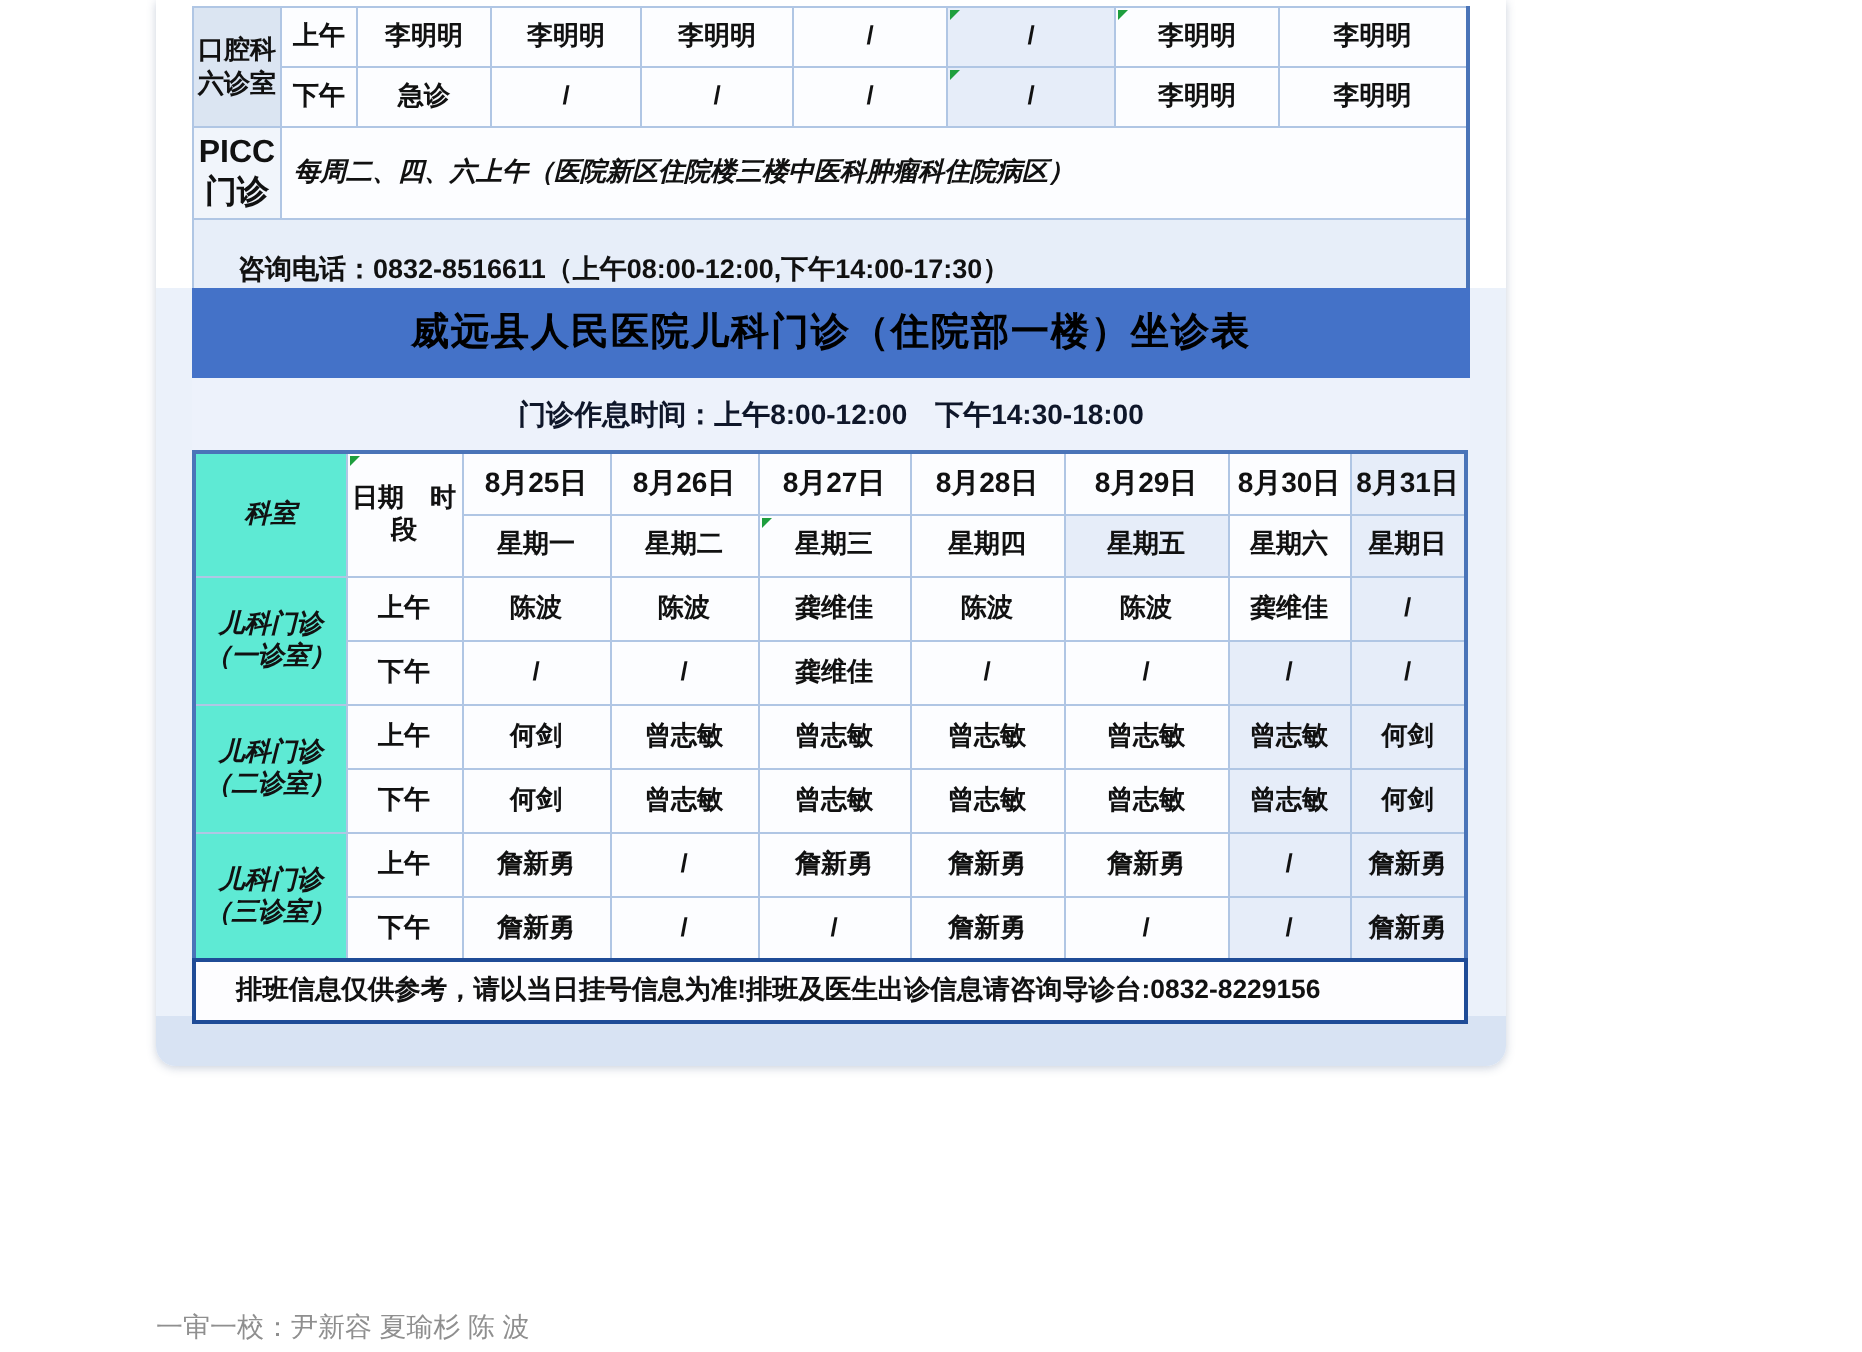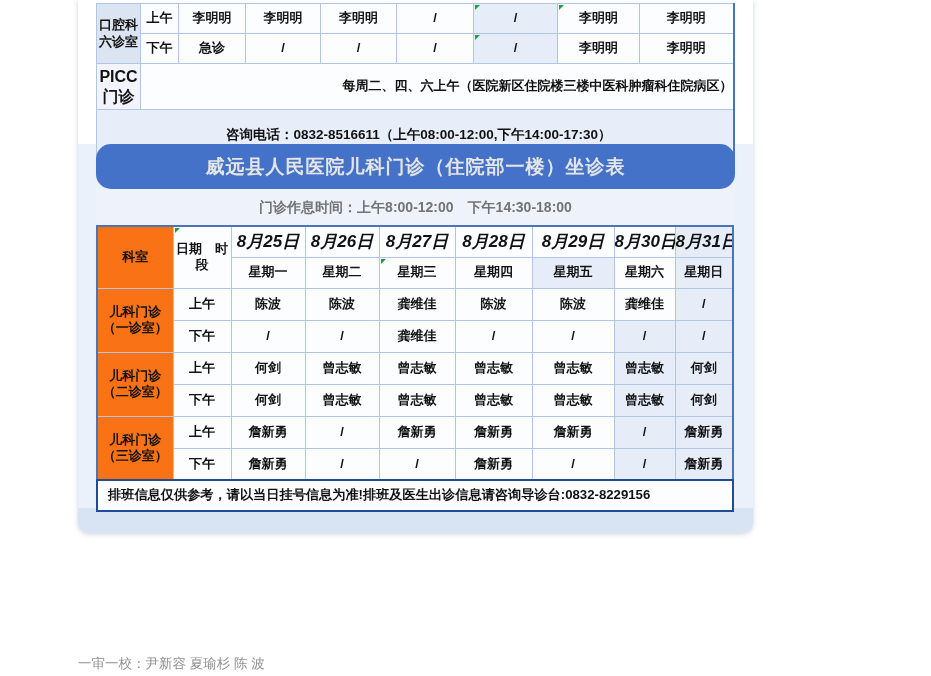--- a/index.html
+++ b/index.html
@@ -38,46 +38,46 @@
   }
   
   .oral-table {
     position:absolute; left:18px; top:3px; width:637px;
     border:1px solid #8fafd6; border-right:2px solid #4a74b8;
   }
   .oral-table tr.r30 { height:30px; }
   .oral-table td.dept { background:#dbe5f2; font-size:13px; white-space:normal; }
   .oral-table td.period { font-size:13px; }
   .oral-table td.picc-label { background:#f1f5fb; font-size:16px; white-space:normal; height:46px; }
-  .oral-table td.picc-text { text-align:right; padding-left:6px; font-size:13px; height:46px; }
-  .oral-table td.phone-row { background:#e7eef9; text-align:center; padding-left:8px; font-size:13.5px; height:51px; }
+  .oral-table td.picc-text { text-align:left; padding-left:6px; font-size:13px; height:46px;font-style:italic; }
+  .oral-table td.phone-row { background:#e7eef9; text-align:left; padding-left:22px; font-size:13.5px; height:51px; }
   
   .title-bar {
     position:absolute; left:18px; top:144px; width:639px; height:45px;
-    background:#4472c8; color:#e5e5e5; font-weight:bold; font-size:19px;
-    letter-spacing:1px; text-align:center; line-height:45px;border-radius:15px;
+    background:#4472c8; color:#000000; font-weight:bold; font-size:19px;
+    letter-spacing:1px; text-align:center; line-height:45px;
   }
   .hours-bar {
     position:absolute; left:18px; top:189px; width:639px; height:36px;
-    background:#edf2fb; color:#737373; font-weight:bold; font-size:14px;
+    background:#edf2fb; color:#0f172a; font-weight:bold; font-size:14px;
     text-align:center; line-height:36px;
   }
   
   .ped-table {
     position:absolute; left:18px; top:225px; width:638px;
     border:2px solid #4a74b8;
   }
   .ped-table tr.rh { height:31px; }
   .ped-table tbody.body-rows tr { height:32px; }
-  .ped-table td.dept-h, .ped-table td.section { background:#f97316; white-space:normal; }
+  .ped-table td.dept-h, .ped-table td.section { background:#5eead4; white-space:normal;font-style:italic; }
   .ped-table td.dt-h { font-size:13px; white-space:normal;margin-top:40px; }
-  .ped-table td.date-c { font-size:17px;font-style:italic; }
+  .ped-table td.date-c { font-size:14px; }
   .ped-table td.ped-footer {
     border:2px solid #1f4c97; background:#fdfdff;
-    text-align:left; padding-left:10px; font-size:13.2px; height:31px;
+    text-align:left; padding-left:20px; font-size:13.2px; height:31px;
   }
   
   .review {
     position:absolute; left:78px; top:581px;
     color:#8f8f8f; font-size:13.5px; line-height:33px; white-space:pre;
   }
 </style>
 </head>
 <body>
 

